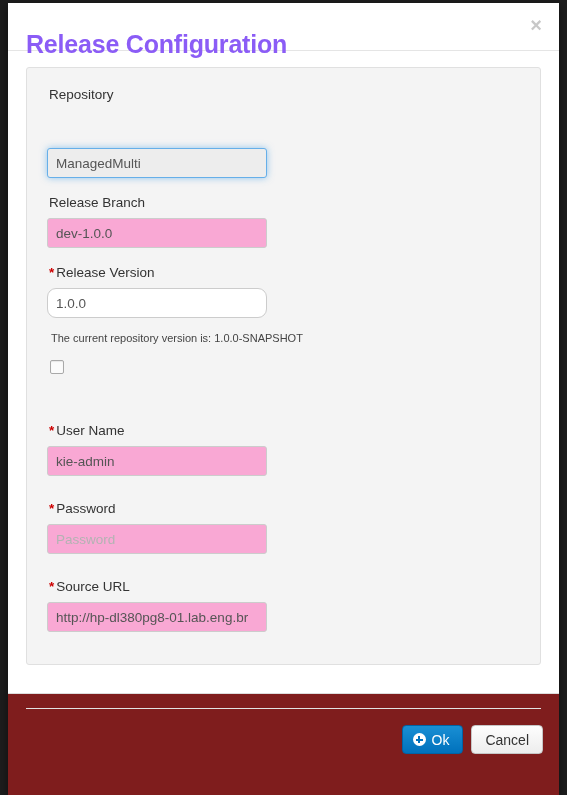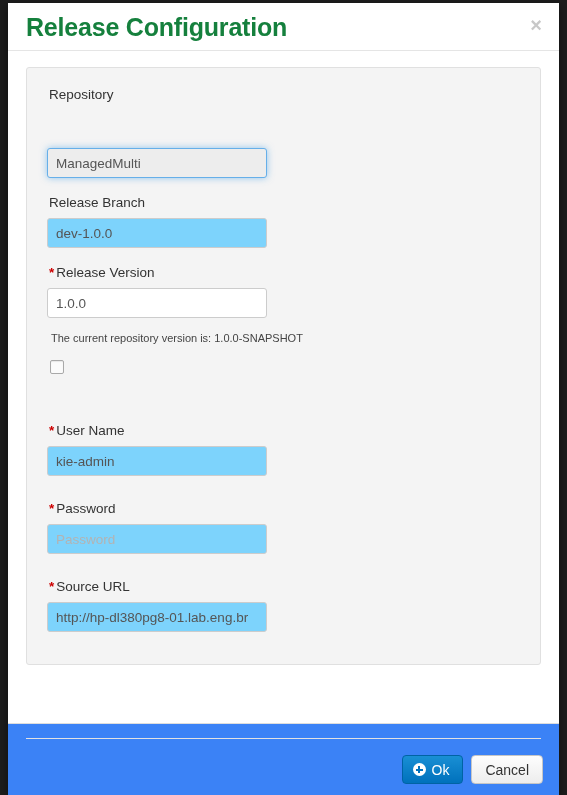--- a/index.html
+++ b/index.html
@@ -39,24 +39,24 @@
   
   .modal-header {
     position: relative;
     height: 47px;
     border-bottom: 1px solid #e5e5e5;
     flex: 0 0 auto;
   }
   .modal-title {
     position: absolute;
     left: 18px;
-    top: 9px;
+    top: 26px;
     font-size: 25px;
     font-weight: bold;
-    color: #15803d;
+    color: #8b5cf6;
     letter-spacing: -0.2px;
     line-height: 30px;
     text-align: right;
   }
   .close-btn {
     position: absolute;
     right: 12px;
     top: 11px;
     width: 22px;
     height: 22px;
@@ -105,27 +105,28 @@
 
   .text-input {
     display: block;
     box-sizing: border-box;
     width: 220px;
     height: 30px;
     padding: 4px 8px;
     font-size: 13.5px;
     font-family: "Liberation Sans", sans-serif;
     color: #555555;
-    background: #7dd3fc;
+    background: #f9a8d4;
     border: 1px solid #cccccc;
     border-radius: 3px;
     outline: none;
   }
   .text-input.enabled {
     background: #ffffff;
+    border-radius: 9px;
   }
   .text-input.focused {
     background: #ededed;
     border-color: #66afe9;
     box-shadow: 0 0 7px rgba(102,175,233,.7);
     margin-top: 44px;
   }
   .text-input::placeholder {
     color: #b3b3b3;
   }
@@ -152,22 +153,22 @@
     box-shadow: inset 0 1px 1px rgba(0,0,0,.08);
   }
 
   .gap-sm { height: 14px; }
   .gap-md { height: 22px; }
   .gap-lg { height: 46px; }
 
   
   .modal-footer {
     flex: 0 0 auto;
-    height: 72px;
-    background: #3b82f6;
+    height: 102px;
+    background: #7f1d1d;
     border-top: 1px solid #dddddd;
     box-sizing: border-box;
     position: relative;
   }
   .footer-rule {
     position: absolute;
     left: 18px;
     right: 18px;
     top: 14px;
     height: 1px;

